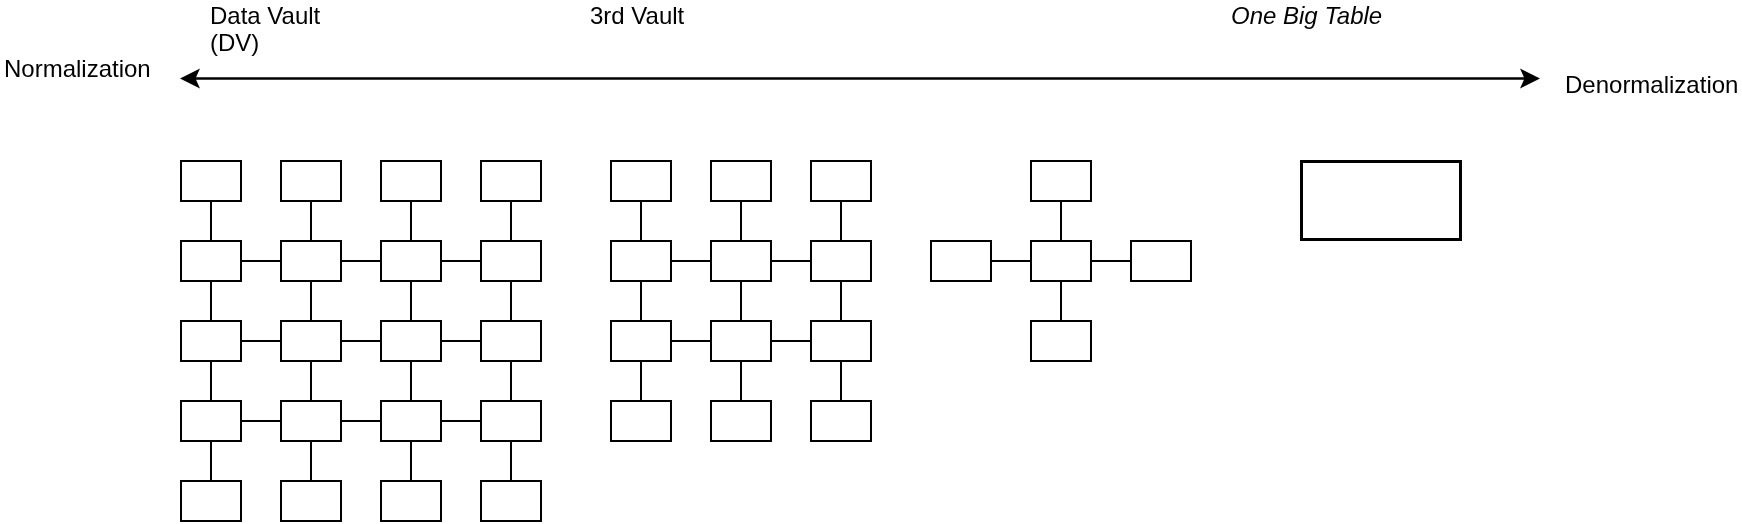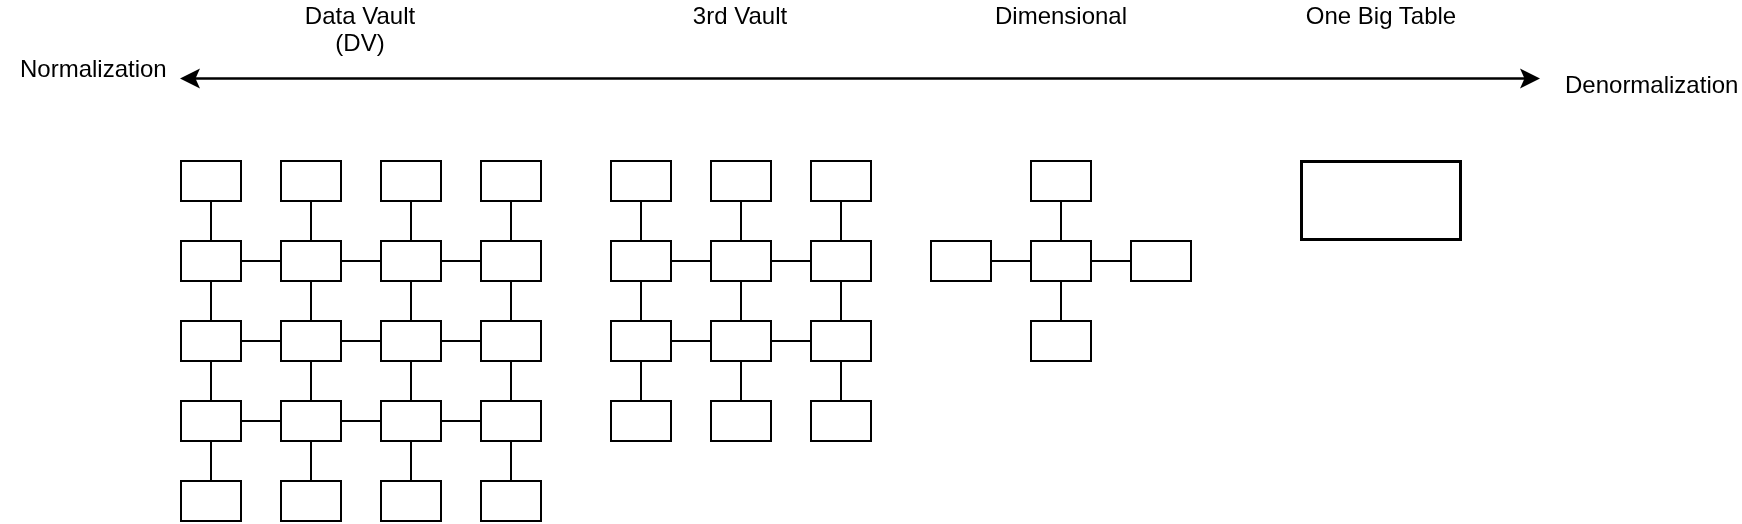--- a/index.html
+++ b/index.html
@@ -15,21 +15,20 @@
   .axis-label {
     position: absolute;
     font-size: 24px;
     line-height: 26px;
     white-space: nowrap;
   }
   .approach-label {
     position: absolute;
     top: 2px;
     width: 300px;
-    text-align: center;
     font-size: 24px;
     line-height: 27px;
     white-space: nowrap;
   }
   .box {
     position: absolute;
     background: #ffffff;
     border: 2px solid #000000;
     box-sizing: border-box;
   }
@@ -48,34 +47,33 @@
 <body>
 
 <div class="canvas">
 
   <svg class="arrow" width="1742" height="524" viewBox="0 0 1742 524">
     <line x1="195" y1="78.5" x2="1525" y2="78.5" stroke="#000000" stroke-width="2.5"></line>
     <polygon points="180,78.5 200,68.5 195.5,78.5 200,88.5" fill="#000000"></polygon>
     <polygon points="1540,78.5 1520,68.5 1524.5,78.5 1520,88.5" fill="#000000"></polygon>
   </svg>
 
-  <div class="axis-label" style="left:20px; top:56px;">Normalization</div>
+  <div class="axis-label" style="left:4px; top:56px;">Normalization</div>
   <div class="axis-label" style="left:1565px; top:56px;margin-top:16px;">Denormalization</div>
 
   <div class="approach-label" style="left:210px;">
     <div>Data Vault</div>
     <div>(DV)</div>
   </div>
   <div class="approach-label" style="left:590px;">
     <div>3rd Vault</div>
   </div>
   <div class="approach-label" style="left:911px;">
-    <div>Dimensional</div>
   </div>
-  <div class="approach-label" style="left:1231px;">
+  <div class="approach-label" style="left:1231px;font-style:italic;">
     <div>One Big Table</div>
   </div>
 
   <div>
       <div>
         <div class="edge" style="left: 210px; top: 202px; width: 2px; height: 38px;"></div>
         <div class="edge" style="left: 210px; top: 282px; width: 2px; height: 38px;"></div>
         <div class="edge" style="left: 210px; top: 362px; width: 2px; height: 38px;"></div>
         <div class="edge" style="left: 210px; top: 442px; width: 2px; height: 38px;"></div>
         <div class="edge" style="left: 310px; top: 202px; width: 2px; height: 38px;"></div>

